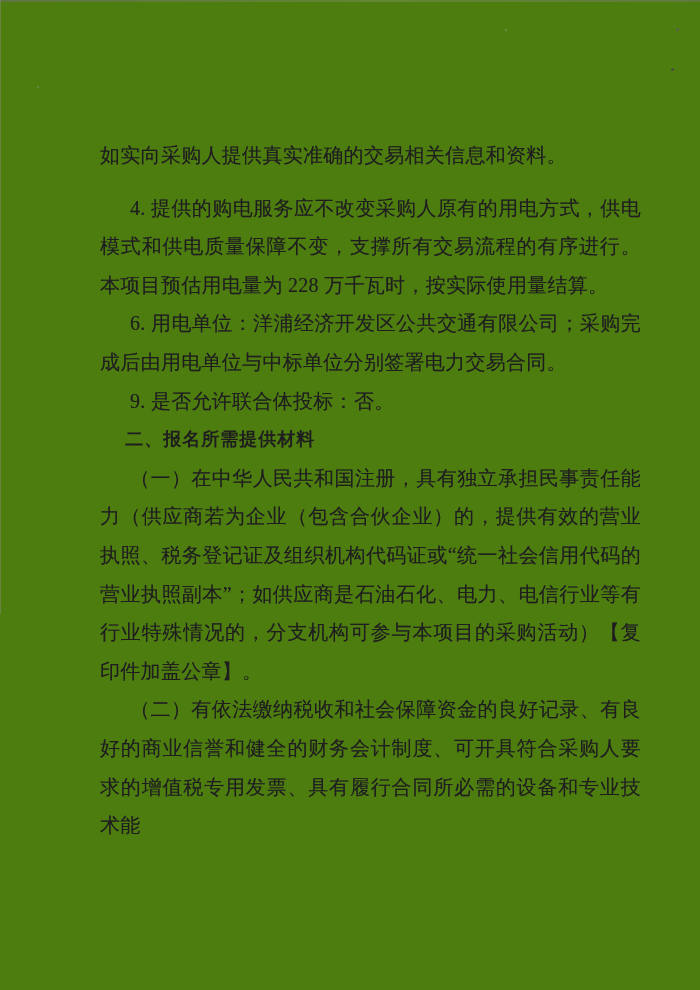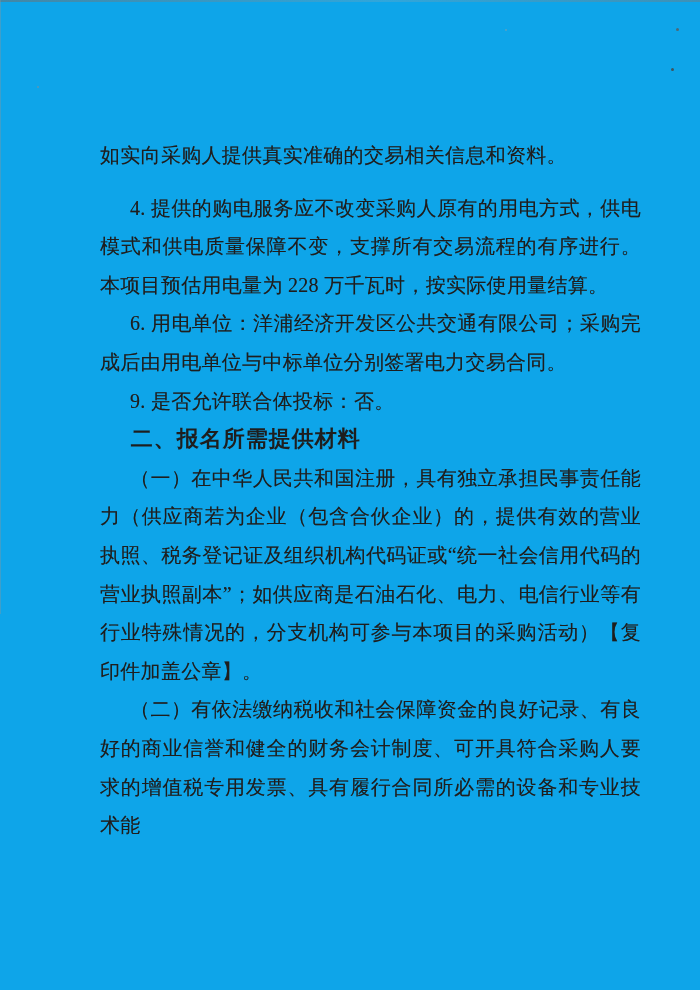--- a/index.html
+++ b/index.html
@@ -35,21 +35,21 @@
   }
   .content p.indent {
     text-indent: 1.5em;
   }
   .content p.first {
     margin-bottom: 14px;
   }
   .content p.heading {
     font-family: "Liberation Sans", "DejaVu Sans", sans-serif;
     font-weight: bold;
-    font-size: 22px;
+    font-size: 18px;
     letter-spacing: 1px;
     text-indent: 1.4em;
     text-align: left;
     text-shadow: none;
   }
   
   .edge-top {
     position: absolute;
     top: 0; left: 0;
     width: 100%; height: 2px;
@@ -67,21 +67,21 @@
     border-radius: 50%;
   }
   .speck.s1 { left: 676px; top: 28px; width: 3px; height: 3px; background: rgba(90,90,90,0.8); }
   .speck.s2 { left: 671px; top: 68px; width: 3px; height: 3px; background: rgba(70,70,70,0.85); }
   .speck.s3 { left: 37px;  top: 86px; width: 2px; height: 2px; background: rgba(140,140,140,0.6); }
   .speck.s4 { left: 505px; top: 29px; width: 2px; height: 2px; background: rgba(160,160,160,0.5); }
 </style>
 </head>
 <body>
 
-<div class="page" style="background: #0ea5e9; color: rgb(30, 30, 30);">
+<div class="page" style="background: #4d7c0f; color: rgb(30, 30, 30);">
 
   <div class="edge-top"></div>
   <div class="edge-left"></div>
   <div class="speck s1"></div>
   <div class="speck s2"></div>
   <div class="speck s3"></div>
   <div class="speck s4"></div>
 
   <div class="content">
     <p class="first">如实向采购人提供真实准确的交易相关信息和资料。</p>

